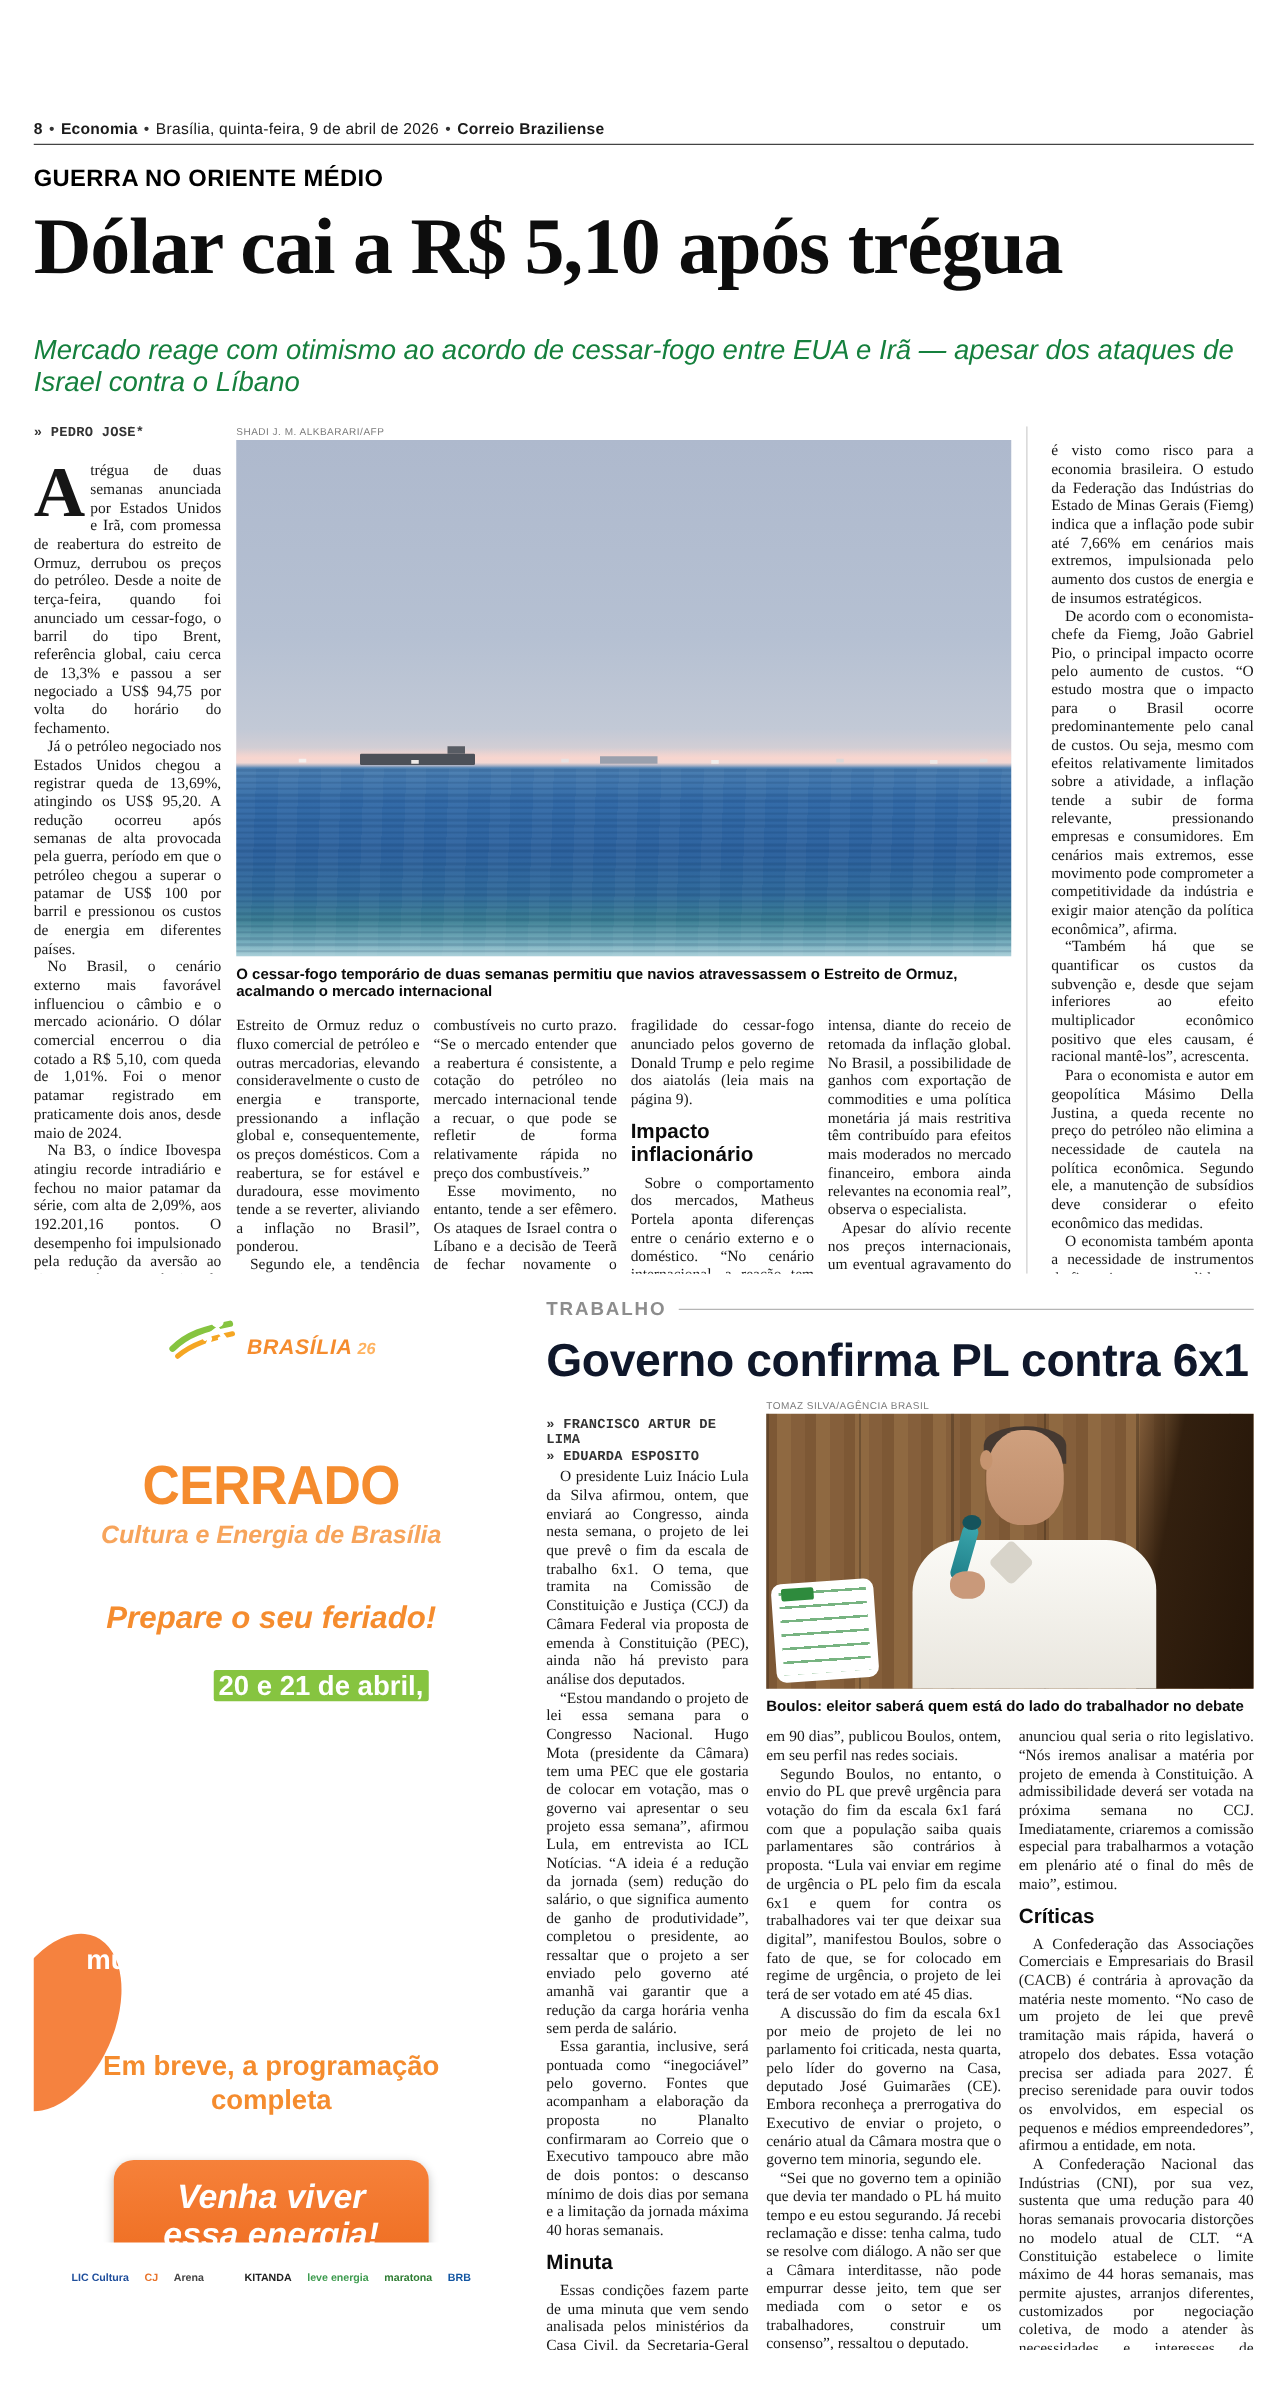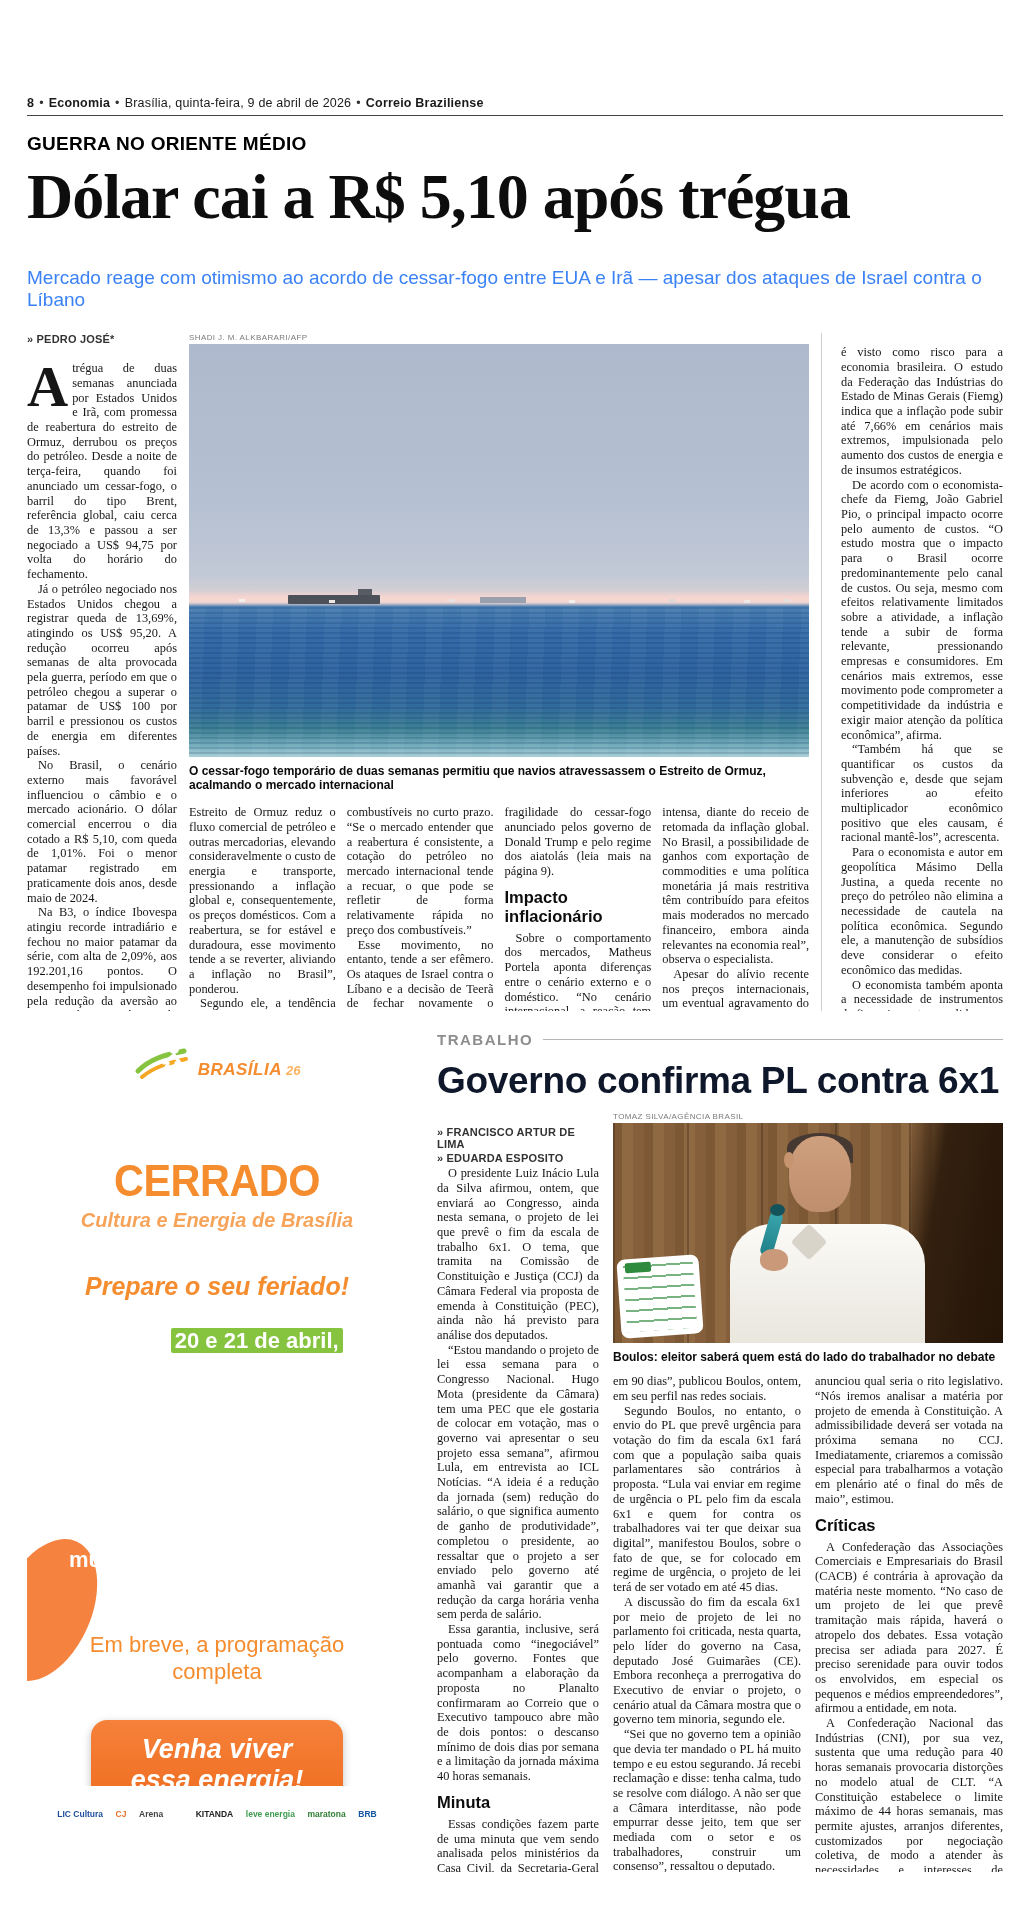--- a/index.html
+++ b/index.html
@@ -12,29 +12,29 @@
 
   
   .masthead { font-family:"Liberation Sans", sans-serif; font-size:12.5px; color:#1a1a1a; letter-spacing:.2px; }
   .masthead b { font-weight:700; }
   .masthead .sep { margin:0 5px; color:#333; }
   .masthead-rule { border:none; border-top:1.5px solid #444; margin-top:5px; }
 
   
   .kicker { font-family:"Liberation Sans", sans-serif; font-weight:700; font-size:19px; letter-spacing:.3px; margin-top:17px; color:#000; }
   .headline { font-family:"Liberation Serif", serif; font-weight:700; font-size:64px; line-height:1.02; letter-spacing:-1px; margin-top:9px; color:#0d0d0d; }
-  .deck { font-family:"Liberation Sans", sans-serif; font-size:19px; font-weight:400; color:#3b82f6; margin-top:38px; }
+  .deck { font-family:"Liberation Sans", sans-serif; font-size:22px; font-weight:400; color:#15803d; margin-top:38px;font-style:italic; }
 
   
   .lead-grid { display:flex; gap:12px; margin-top:22px; height:678px; overflow:hidden; }
   .lead-col1 { width:150px; flex:none; }
   .lead-center { width:620px; flex:none; }
   .lead-right { width:182px; flex:none; border-left:1px solid #cfcfcf; padding-left:19px; padding-top:12px; }
 
-  .byline { font-family:Liberation Sans, sans-serif; font-size:11px; font-weight:700; color:#333; margin-bottom:16px; letter-spacing:.2px; }
+  .byline { font-family:Liberation Mono, monospace; font-size:11px; font-weight:700; color:#333; margin-bottom:16px; letter-spacing:.2px; }
   .para { font-size:12.4px; line-height:14.7px; text-align:justify; hyphens:auto; text-indent:11px; color:#161616; }
   .para.cont, .para.first { text-indent:0; }
   .subhead { font-family:"Liberation Sans", sans-serif; font-size:16.5px; font-weight:700; margin:9px 0 5px; color:#0c0c0c; }
   .dropcap { float:left; font-family:"Liberation Serif", serif; font-weight:700; font-size:57px; line-height:.82; padding:3px 4px 0 0; }
 
   .credit { font-family:"Liberation Sans", sans-serif; font-size:8px; color:#7a7a7a; letter-spacing:.4px; text-transform:uppercase; margin-bottom:2px; }
   .caption { font-family:"Liberation Sans", sans-serif; font-size:12px; font-weight:700; color:#0b0b0b; margin-top:7px; }
 
   
   .photo-hormuz {
@@ -75,21 +75,21 @@
   .ad-logo-text { text-align:left; font-style:italic; font-weight:700; line-height:1; }
   .brand-top { font-size:17px; color:#fff; letter-spacing:.5px; display:block; }
   .brand-bottom { font-size:17px; color:#f58c2e; letter-spacing:.5px; display:inline-block; }
   .brand-badge { font-size:13px; color:#ffb25e; font-weight:700; margin-left:4px; }
   .ad-title { margin-top:34px; font-weight:700; font-size:44px; line-height:1; letter-spacing:-.5px; transform:scaleX(.94); }
   .ad-title .tw { color:#ffffff; } .ad-title .to { color:#f58c2e; }
   .ad-subtitle { font-style:italic; font-weight:700; color:#f7a45b; font-size:20px; margin-top:6px; }
   .ad-lead { margin-top:40px; font-style:italic; font-weight:700; color:#f58c2e; font-size:25px; }
   .ad-p { margin-top:26px; font-size:22px; font-weight:600; line-height:1.25; }
   .ad-p .mark { background:#86c440; color:#fff; padding:0 4px; border-radius:2px; }
-  .ad-p3 { margin-top:30px; font-size:22px; font-weight:400; color:#f58c2e; line-height:1.25; }
+  .ad-p3 { margin-top:30px; font-size:22px; font-weight:700; color:#f58c2e; line-height:1.25; }
   .ad-cta { margin:34px auto 0; width:252px; padding:14px 10px; background:linear-gradient(180deg,#f6813a,#ee6c1f); border-radius:16px;
     font-style:italic; font-weight:700; font-size:27px; line-height:1.15; color:#fff; box-shadow:0 3px 8px rgba(0,0,0,.25); }
   .ad-sponsors { position:absolute; z-index:2; left:16px; right:16px; bottom:40px; height:56px; background:#fff; border-radius:12px;
     display:flex; align-items:center; justify-content:space-around; padding:0 8px; overflow:hidden; }
   .sponsor-chip { font-family:"Liberation Sans", sans-serif; font-size:8.5px; font-weight:700; white-space:nowrap; }
 
   
   .trabalho { flex:1; min-width:0; }
   .sec-row { display:flex; align-items:center; gap:10px; margin-top:16px; }
   .sec-label { font-family:"Liberation Sans", sans-serif; font-size:15px; font-weight:700; letter-spacing:1.5px; color:#8d8d8d; }

